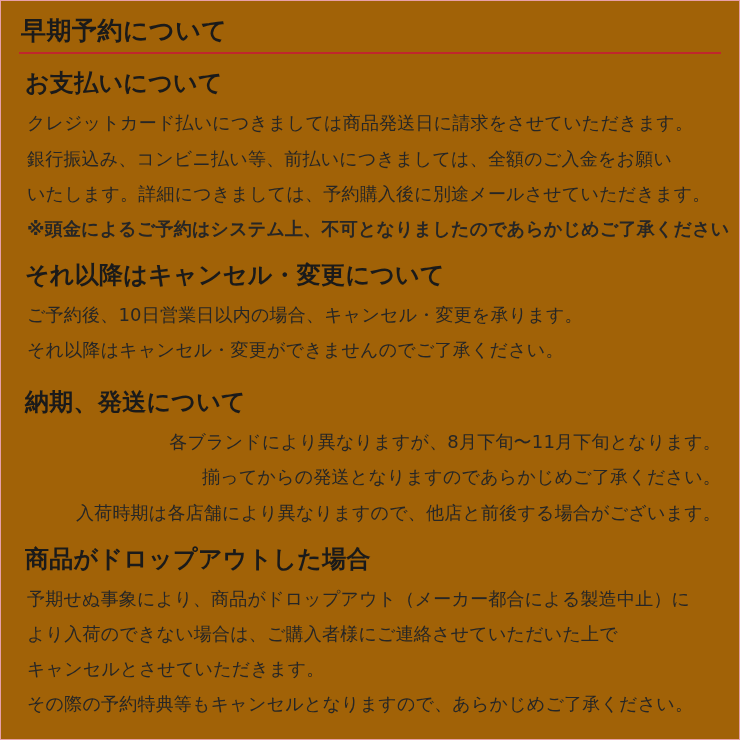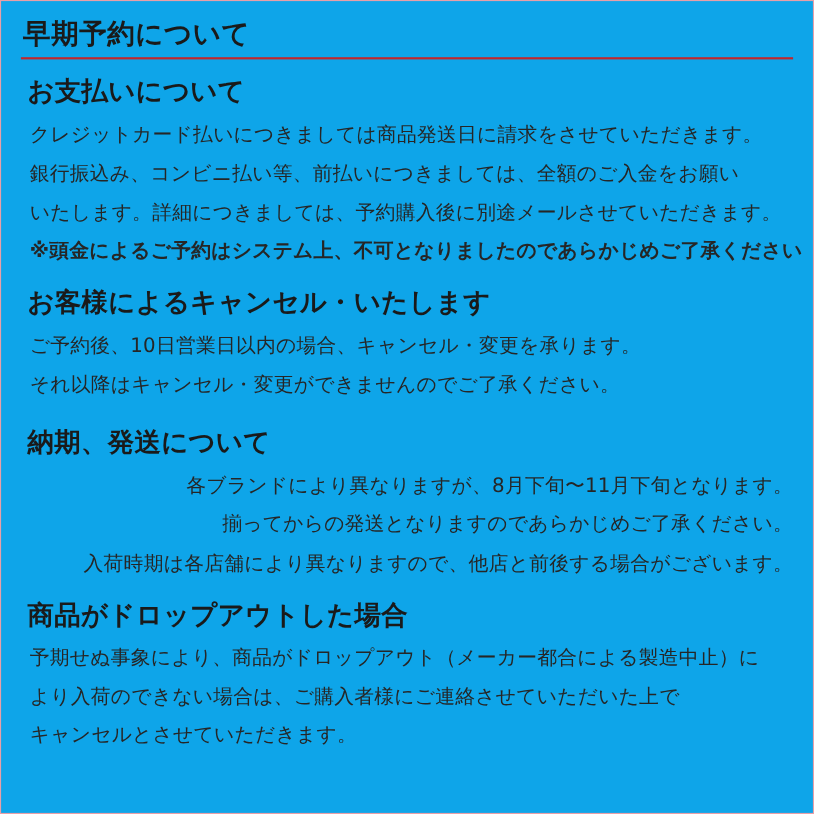--- a/index.html
+++ b/index.html
@@ -10,21 +10,21 @@
     width: 740px;
     height: 740px;
     background: #ffffff;
     font-family: "DejaVu Sans", sans-serif;
   }
   .page {
     position: relative;
     width: 740px;
     height: 740px;
     box-sizing: border-box;
-    background: #0ea5e9;
+    background: #a16207;
     border: 1px solid #e8a0a8;
     overflow: hidden;
   }
   .inner {
     padding: 14px 18px 0 18px;
   }
   .doc-title {
     font-size: 25px;
     font-weight: bold;
     color: #1a1a1a;
@@ -85,21 +85,21 @@
       <h2 class="section-heading h-payment">お支払いについて</h2>
       <div class="section-body sp-payment">
         <p>クレジットカード払いにつきましては商品発送日に請求をさせていただきます。</p>
         <p>銀行振込み、コンビニ払い等、前払いにつきましては、全額のご入金をお願い</p>
         <p>いたします。詳細につきましては、予約購入後に別途メールさせていただきます。</p>
         <p class="note">※頭金によるご予約はシステム上、不可となりましたのであらかじめご了承ください</p>
       </div>
     </div>
 
     <div class="section">
-      <h2 class="section-heading h-cancel">お客様によるキャンセル・いたします</h2>
+      <h2 class="section-heading h-cancel">それ以降はキャンセル・変更について</h2>
       <div class="section-body sp-cancel">
         <p>ご予約後、10日営業日以内の場合、キャンセル・変更を承ります。</p>
         <p>それ以降はキャンセル・変更ができませんのでご了承ください。</p>
       </div>
     </div>
 
     <div class="section">
       <h2 class="section-heading h-ship">納期、発送について</h2>
       <div class="section-body sp-ship">
         <p>各ブランドにより異なりますが、8月下旬〜11月下旬となります。</p>
@@ -107,17 +107,18 @@
         <p>入荷時期は各店舗により異なりますので、他店と前後する場合がございます。</p>
       </div>
     </div>
 
     <div class="section">
       <h2 class="section-heading h-dropout">商品がドロップアウトした場合</h2>
       <div class="section-body sp-dropout">
         <p>予期せぬ事象により、商品がドロップアウト（メーカー都合による製造中止）に</p>
         <p>より入荷のできない場合は、ご購入者様にご連絡させていただいた上で</p>
         <p>キャンセルとさせていただきます。</p>
+        <p>その際の予約特典等もキャンセルとなりますので、あらかじめご了承ください。</p>
       </div>
     </div>
 
   </div>
 </div>
 
 </body></html>

